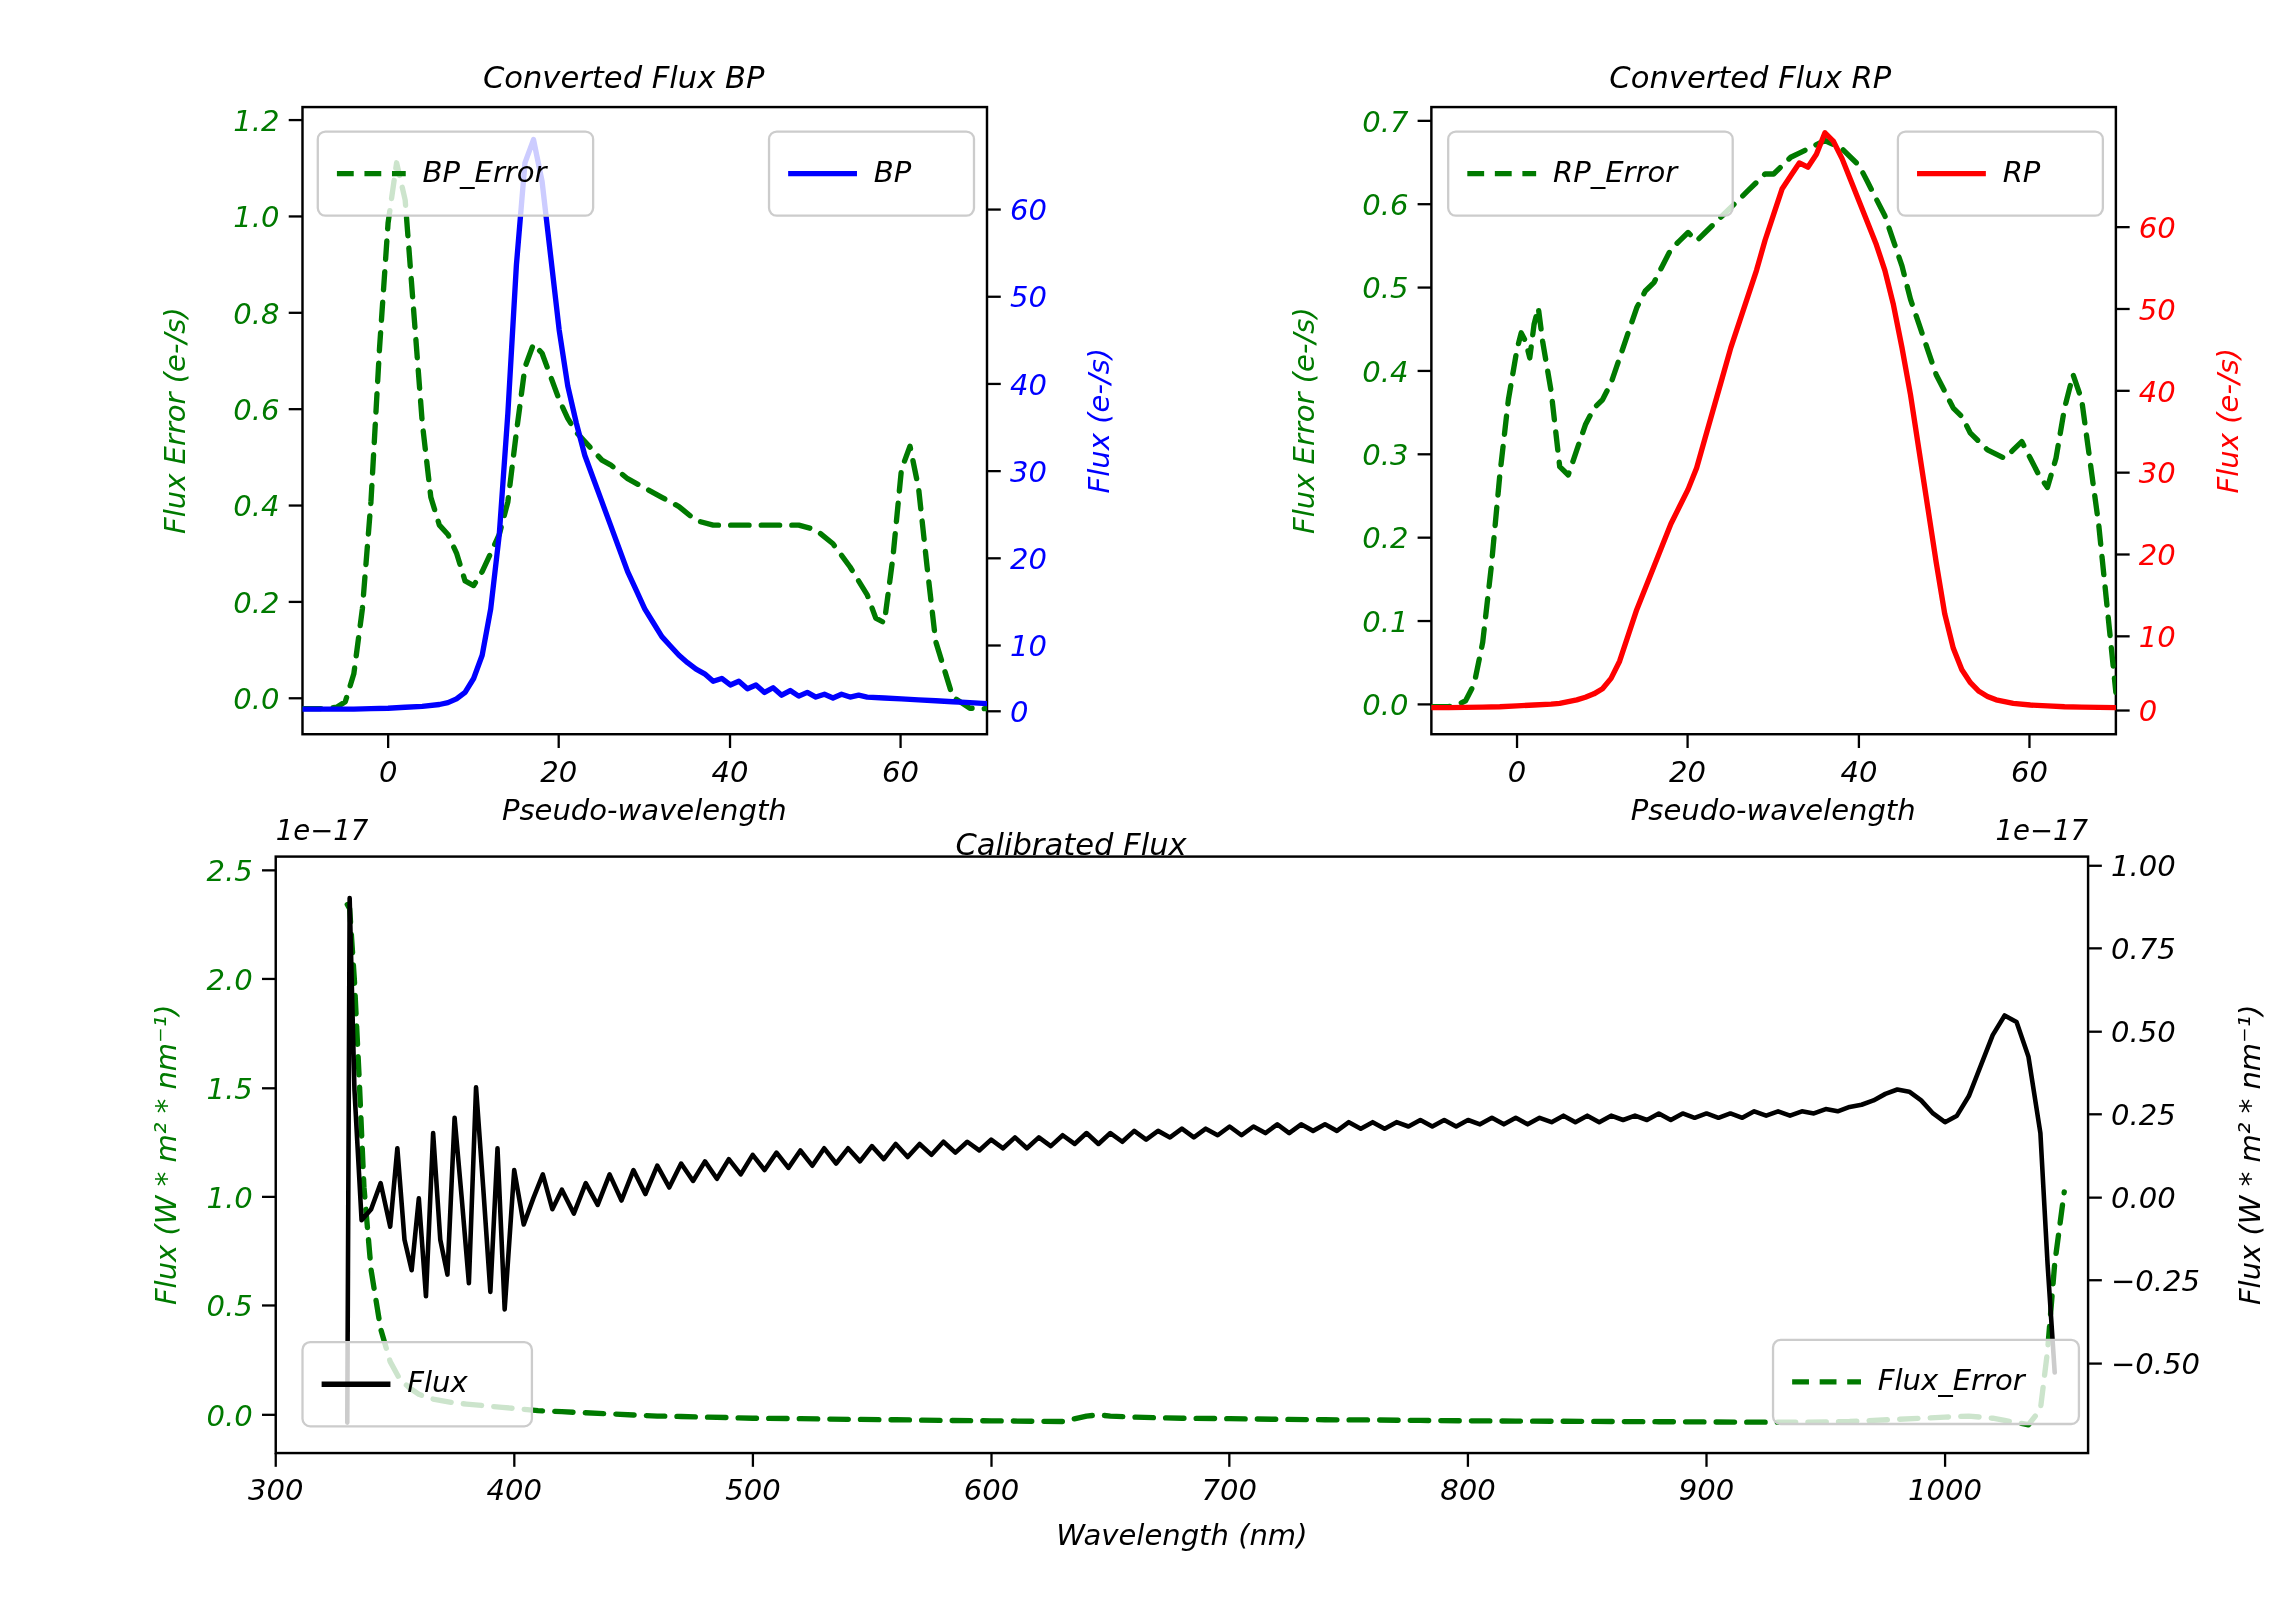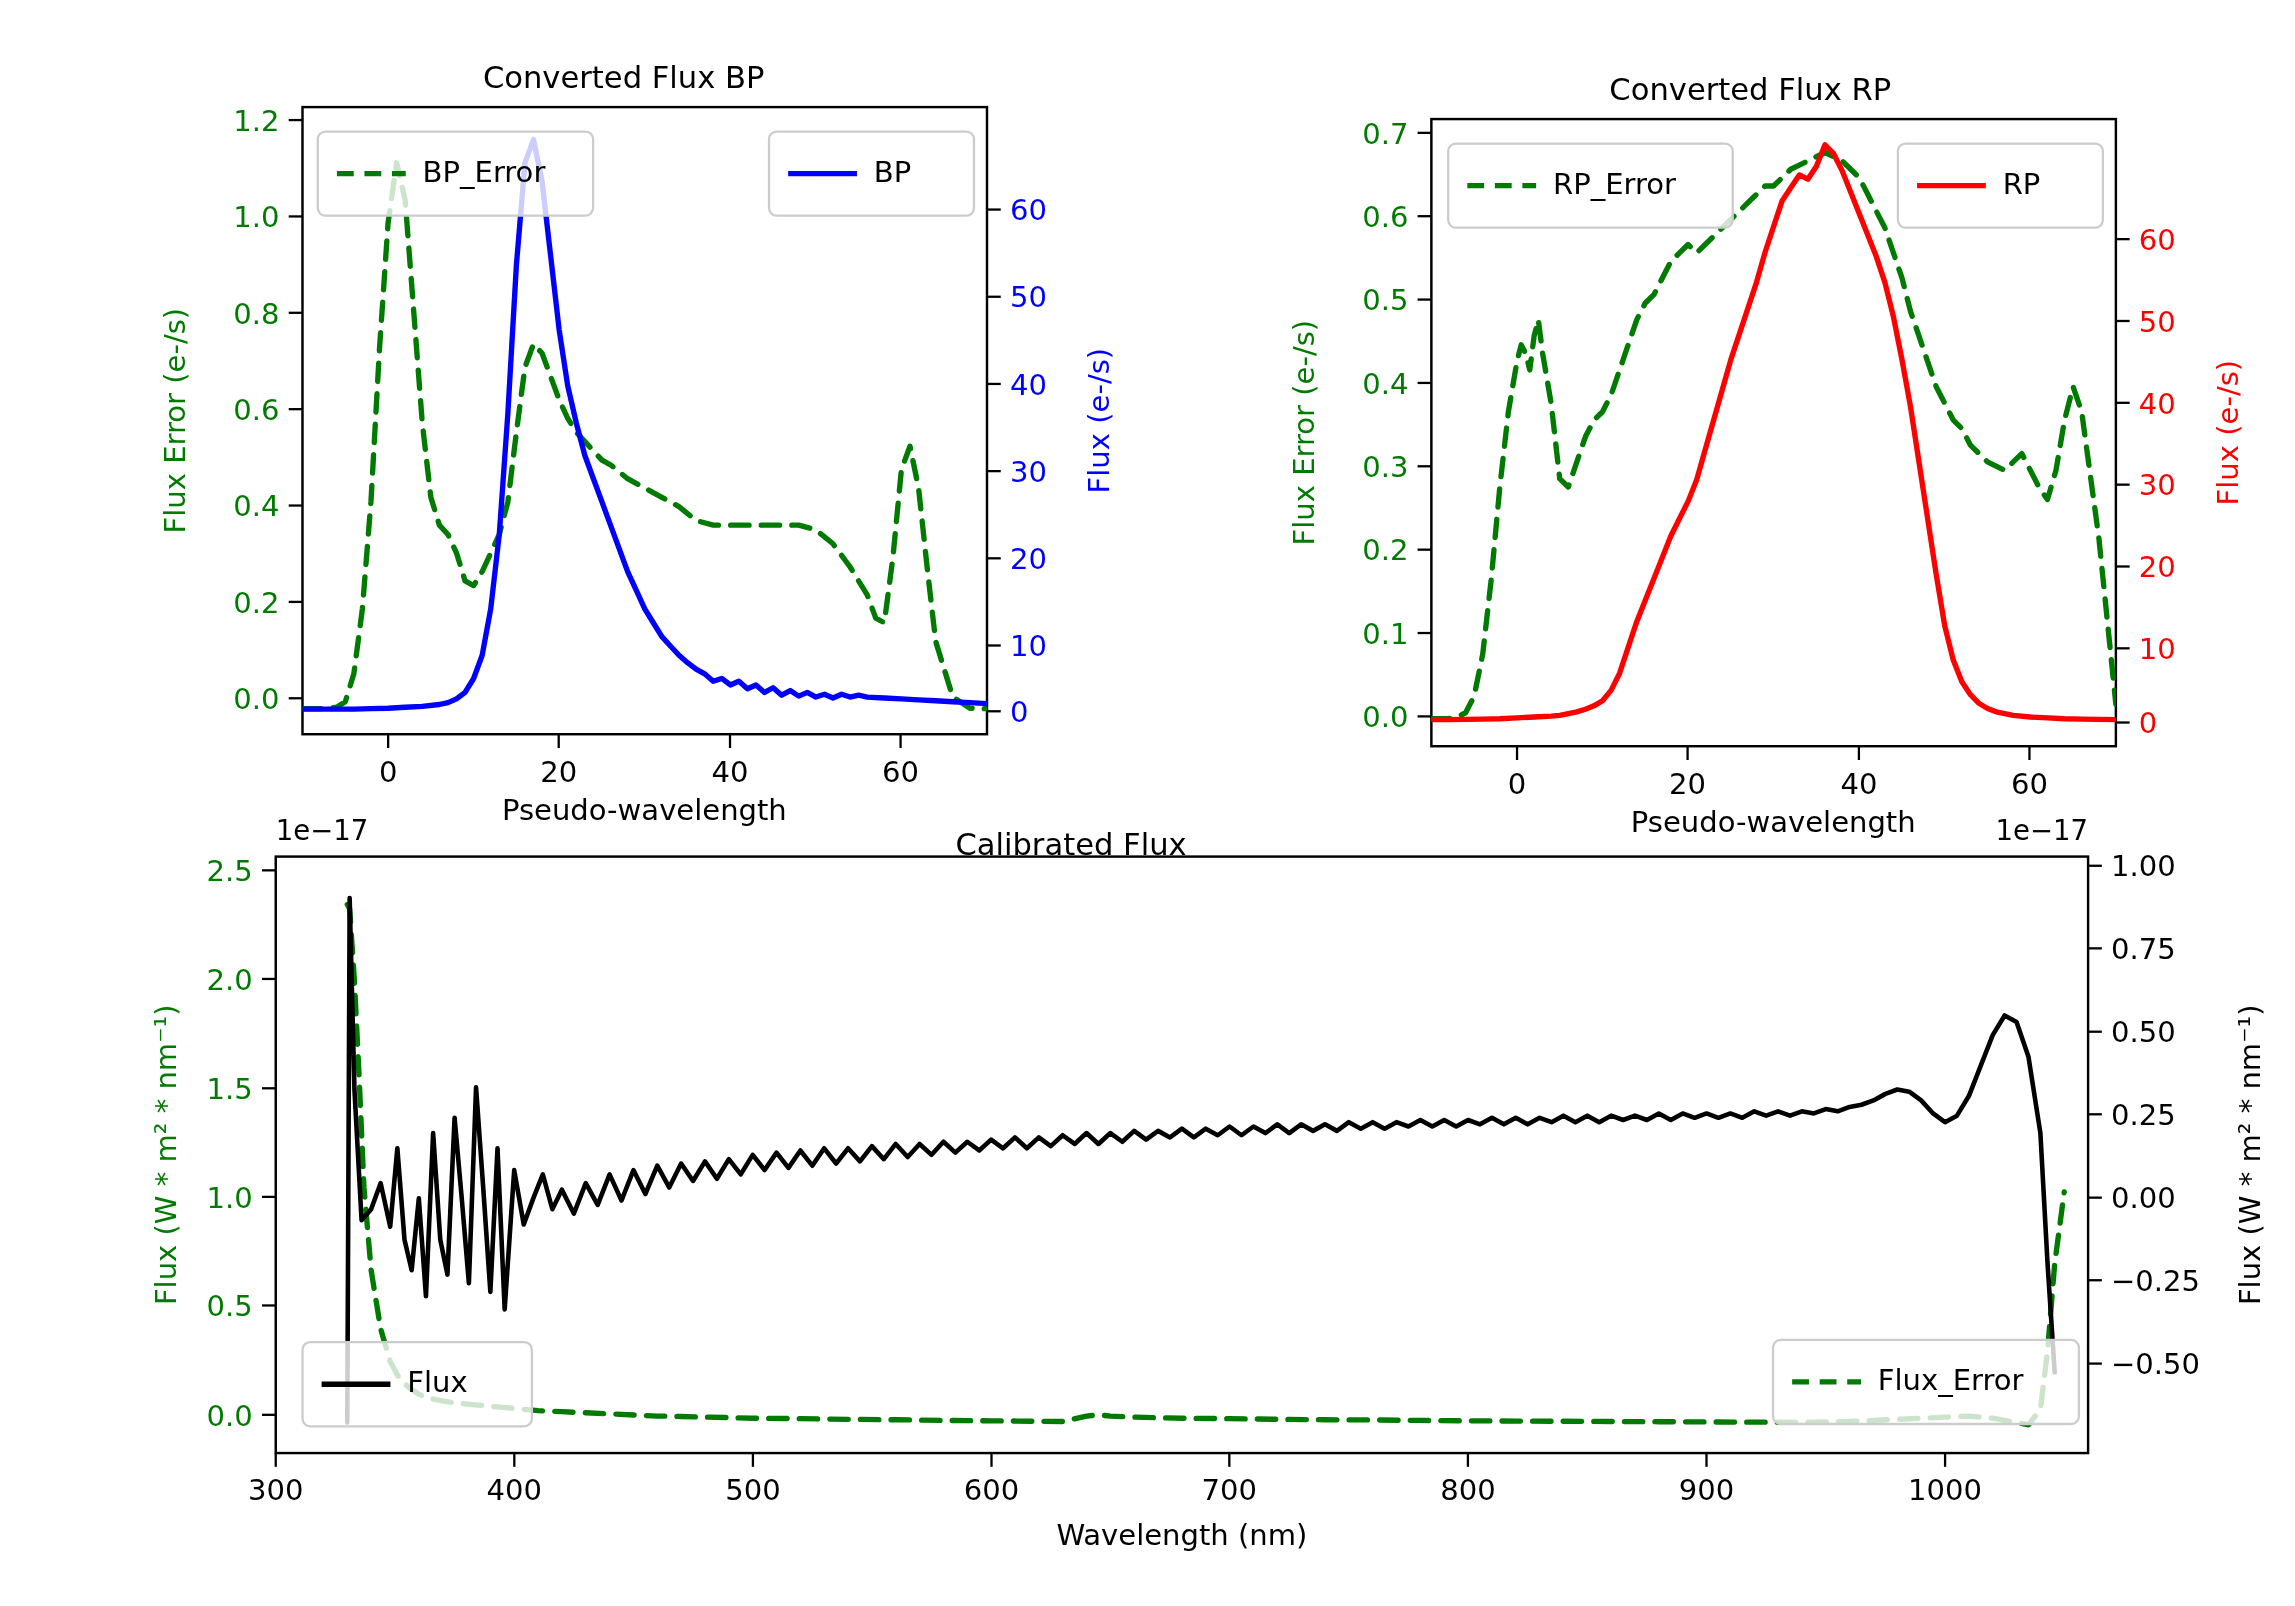--- a/index.html
+++ b/index.html
@@ -1,17 +1,17 @@
 <!DOCTYPE html>
 <html style="font-size:12.2px"><head>
 <meta charset="utf-8">
 <style>
   html,body{margin:0;padding:0;background:#ffffff;}
   body{width:2295px;height:1607px;font-family:"DejaVu Sans","Liberation Sans",sans-serif;overflow:hidden;}
-  .figure{position:relative;width:2295px;height:1153px;background:#ffffff;}
+  .figure{position:relative;width:2295px;height:1153px;background:#ffffff;font-style:italic;}
   .panel{position:absolute;}
   svg{display:block;overflow:visible;}
   text{font-family:"DejaVu Sans","Liberation Sans",sans-serif;}
   .title{font-size:40px;fill:#000000;text-anchor:middle;}
   .tick-green{font-size:38px;fill:#007a00;}
   .tick-blue{font-size:38px;fill:#0000ff;}
   .tick-red{font-size:38px;fill:#ff0000;}
   .tick-black{font-size:38px;fill:#000000;}
   .axlabel{font-size:38px;fill:#000000;text-anchor:middle;}
   .axlabel-green{font-size:38px;fill:#007a00;text-anchor:middle;}
@@ -100,21 +100,21 @@
         <text class="legend-text" x="552" y="227">BP_Error</text>
       </g>
       <g>
         <rect class="legbox" x="1005" y="172" width="268" height="110"></rect>
         <line x1="1030" y1="227" x2="1120" y2="227" stroke="#0000ff" stroke-width="7"></line>
         <text class="legend-text" x="1142" y="227">BP</text>
       </g>
     </svg>
   </div>
 
-  <div class="panel" style="left:1148px;top:12px;width:1148px;height:826px;">
+  <div class="panel" style="left:1148px;top:0px;width:1148px;height:826px;">
     <svg width="1148" height="826" viewBox="0 0 1500 1080">
       <text class="title" x="787" y="115">Converted Flux RP</text>
 
       <rect class="spine" x="370" y="140" width="895" height="820"></rect>
 
       <g>
         <line class="tickmark" x1="352" y1="158" x2="370" y2="158"></line>
         <text class="tick-green" x="340" y="172" text-anchor="end">0.7</text>
         <line class="tickmark" x1="352" y1="267" x2="370" y2="267"></line>
         <text class="tick-green" x="340" y="281" text-anchor="end">0.6</text>

